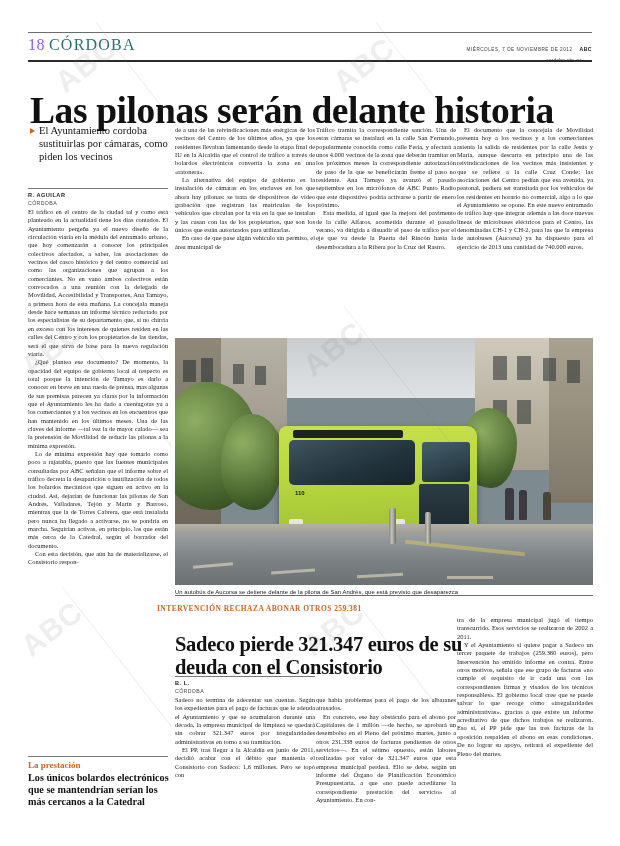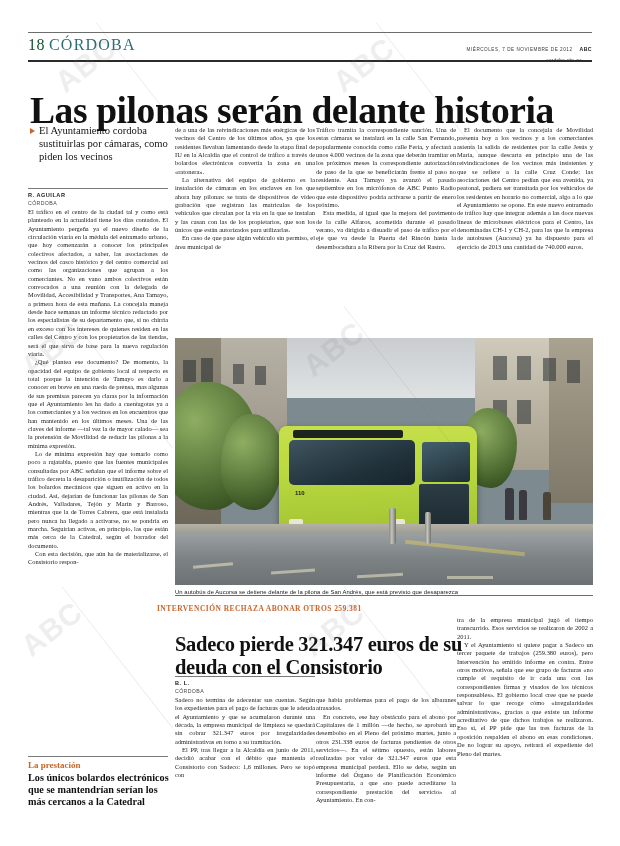--- a/index.html
+++ b/index.html
@@ -43,21 +43,21 @@
   .page-header {
     position: absolute;
     left: 28px;
     top: 36px;
     width: 564px;
     height: 24px;
   }
   .folio-num {
     font-family: "Liberation Serif", serif;
     font-size: 16px;
-    color: #14532d;
+    color: #8b5cf6;
     position: absolute;
     left: 0;
     top: 0;
     letter-spacing: 0.5px;
   }
   .folio-section {
     font-family: "Liberation Serif", serif;
     font-size: 16px;
     color: #2e6d74;
     position: absolute;

